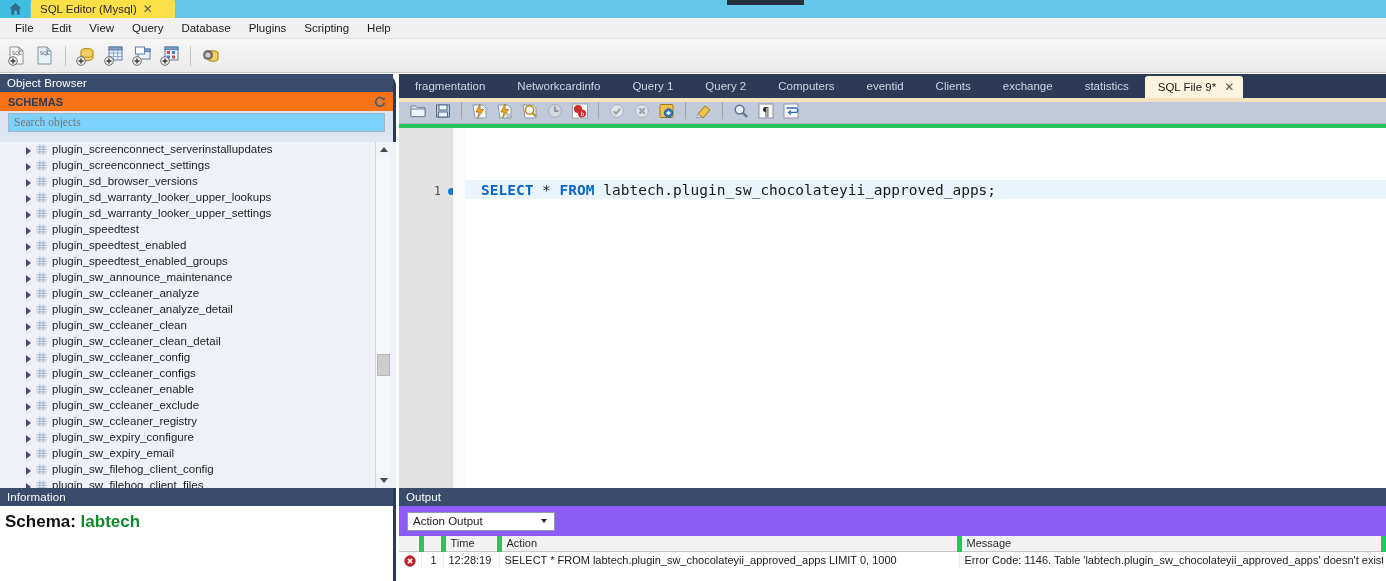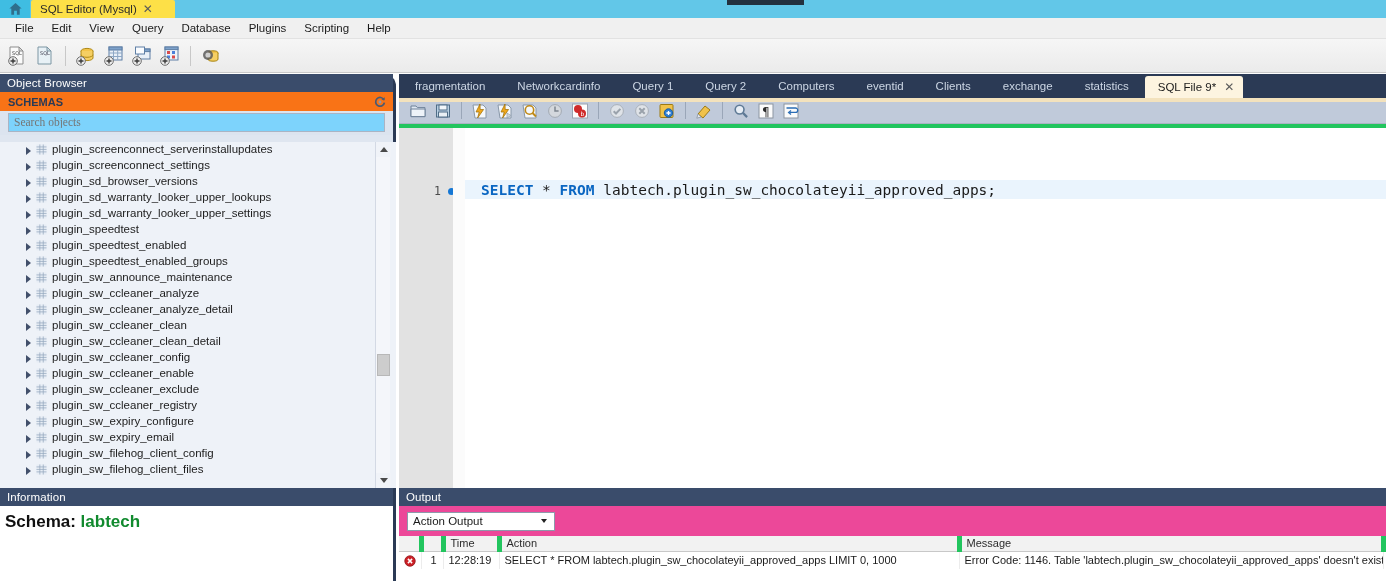--- a/index.html
+++ b/index.html
@@ -178,21 +178,21 @@
     font-family: "DejaVu Sans Mono", monospace; font-size: 14.5px; white-space: pre;
   }
   .kw { color: #0a66c2; font-weight: bold; }
   .pl { color: #1a1a1a; }
 
   
   #outpanel {
     position: absolute; left: 399px; top: 488px; width: 987px; height: 93px;
     background: #ffffff;
   }
-  .out-ctrls { height: 30px; background: #ec4899; display: flex; align-items: center; padding: 0 8px; }
+  .out-ctrls { height: 30px; background: #8b5cf6; display: flex; align-items: center; padding: 0 8px; }
   .out-select {
     width: 148px; height: 19px; background: #fff; border: 1px solid #8e99ab;
     display: flex; align-items: center; justify-content: space-between;
     font-size: 11.5px; color: #1a1a1a; padding: 0 2px 0 5px;
   }
   .caret { width: 0; height: 0; border-left: 3.5px solid transparent; border-right: 3.5px solid transparent;
            border-top: 4px solid #222; margin-right: 5px; }
   .out-table { width: 100%; font-size: 11px; border-collapse: collapse; table-layout: fixed; }
   .out-table th {
     background: #f2f2f2; color: #2c2c2c; font-weight: normal; text-align: left;
@@ -424,20 +424,28 @@
               </svg></span>
             <span>plugin_sw_ccleaner_clean_detail</span>
           </div>
           <div class="tree-row">
             <span class="arrow"></span>
             <span class="tbl-ic"><svg viewBox="0 0 12 12" width="11" height="11">
                 <rect x="0.5" y="0.5" width="11" height="11" fill="#e7edf5" stroke="#7b8 da3"></rect>
                 <path d="M0.5 3.2 h11 M0.5 5.9 h11 M0.5 8.6 h11 M4.2 0.5 v11 M7.9 0.5 v11" stroke="#93a6bd" stroke-width="0.8"></path>
               </svg></span>
             <span>plugin_sw_ccleaner_config</span>
+          </div>
+          <div class="tree-row">
+            <span class="arrow"></span>
+            <span class="tbl-ic"><svg viewBox="0 0 12 12" width="11" height="11">
+                <rect x="0.5" y="0.5" width="11" height="11" fill="#e7edf5" stroke="#7b8 da3"></rect>
+                <path d="M0.5 3.2 h11 M0.5 5.9 h11 M0.5 8.6 h11 M4.2 0.5 v11 M7.9 0.5 v11" stroke="#93a6bd" stroke-width="0.8"></path>
+              </svg></span>
+            <span>plugin_sw_ccleaner_configs</span>
           </div>
           <div class="tree-row">
             <span class="arrow"></span>
             <span class="tbl-ic"><svg viewBox="0 0 12 12" width="11" height="11">
                 <rect x="0.5" y="0.5" width="11" height="11" fill="#e7edf5" stroke="#7b8 da3"></rect>
                 <path d="M0.5 3.2 h11 M0.5 5.9 h11 M0.5 8.6 h11 M4.2 0.5 v11 M7.9 0.5 v11" stroke="#93a6bd" stroke-width="0.8"></path>
               </svg></span>
             <span>plugin_sw_ccleaner_enable</span>
           </div>
           <div class="tree-row">

